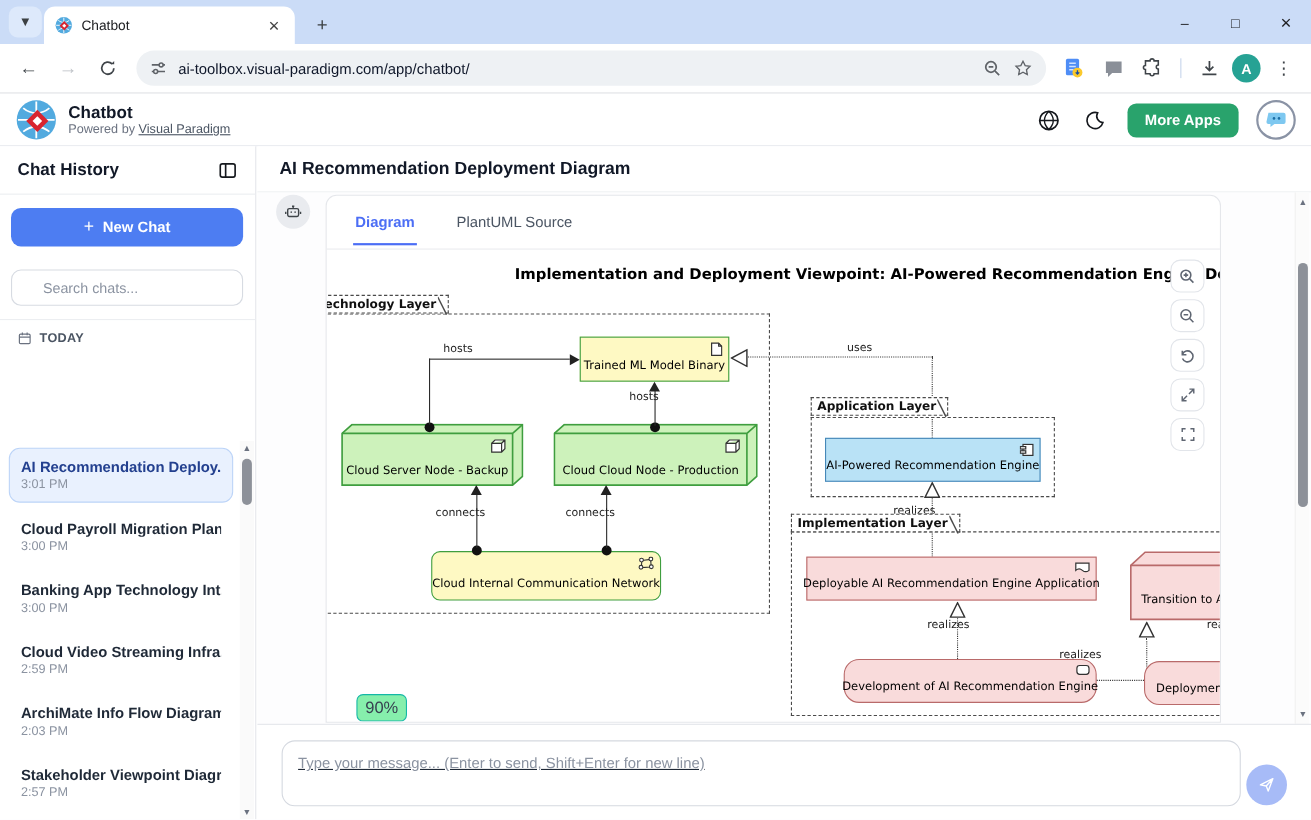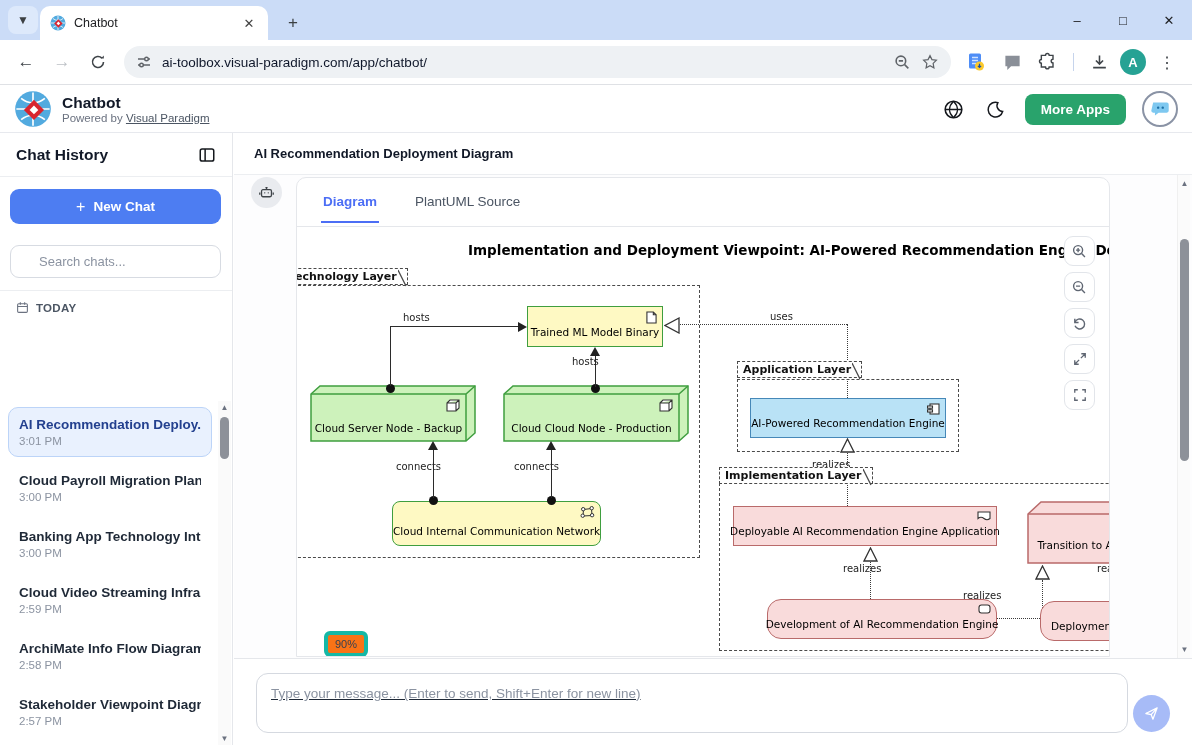--- a/index.html
+++ b/index.html
@@ -59,21 +59,21 @@
   .chat-item.selected .chat-title { color:#23408f; }
   .chat-time { font-size:11.5px; color:#8b93a1; }
   
   .sb-scroll { position:absolute; right:1px; top:268px; width:13px; bottom:0; background:#fafafa; }
   .sb-scroll .arr { position:absolute; left:0; width:13px; height:13px; display:flex; align-items:center; justify-content:center; color:#6b7280; font-size:8px; cursor:pointer; }
   .sb-scroll .thumb { position:absolute; left:2px; top:16px; width:9px; height:42px; background:#8d9199; border-radius:5px; cursor:pointer; }
 
   
   .main { position:absolute; left:234px; top:133px; width:958px; height:612px; background:#fff; }
   .page-title-bar { height:42px; border-bottom:1px solid #eceef1; display:flex; align-items:center; padding:0 20px; }
-  .page-title { font-size:13px; font-weight:bold; color:#111827; }
+  .page-title { font-size:16px; font-weight:bold; color:#111827; }
   .chat-area { position:absolute; left:0; top:42px; width:958px; height:483px; background:#fdfdfe; }
   .msg-avatar { position:absolute; left:17px; top:2px; width:31px; height:31px; border-radius:50%; background:#e9ebef; display:flex; align-items:center; justify-content:center; }
   .card { position:absolute; left:62px; top:2px; width:814px; height:480px; background:#fff; border:1px solid #e5e7eb; border-radius:10px 10px 0 0; overflow:hidden; }
   .tabs { height:49px; border-bottom:1px solid #e5e7eb; display:flex; align-items:center; padding:0 24px; gap:34px; }
   .tab { font-size:13.5px; padding:12px 2px 13px 2px; cursor:pointer; color:#4b5563; position:relative; }
   .tab.active { color:#4c6ef5; font-weight:bold; }
   .tab.active::after { content:""; position:absolute; left:0; right:0; bottom:-1px; height:2px; background:#4c6ef5; }
 
   
   .dg { position:absolute; left:0; top:49px; width:812px; height:430px; background:#fff; overflow:hidden; font-family:"DejaVu Sans",sans-serif; }
@@ -96,21 +96,21 @@
   .dh { position:absolute; height:0; border-top:1.5px dotted #3a3a3a; }
   .dv { position:absolute; width:0; border-left:1.5px dotted #3a3a3a; }
   .ball { position:absolute; width:9px; height:9px; background:#111; border-radius:50%; }
   .arr { position:absolute; width:0; height:0; }
   .arr.right { border-top:5px solid transparent; border-bottom:5px solid transparent; border-left:9px solid #222; }
   .arr.up { border-left:5px solid transparent; border-right:5px solid transparent; border-bottom:9px solid #222; }
   .tri { position:absolute; }
   .elabel { position:absolute; font-size:10px; color:#222; white-space:nowrap; }
   .dg-controls { position:absolute; right:14px; top:9px; display:flex; flex-direction:column; gap:6px; }
   .dg-btn { width:31px; height:30px; background:#fff; border:1px solid #e2e5ea; border-radius:9px; display:flex; align-items:center; justify-content:center; cursor:pointer; color:#5f6672; }
-  .zoom-badge { position:absolute; left:27px; top:404px; background:#f97316; border:4px solid #14b8a6; border-radius:6px; font-size:11px; color:#374151; padding:3px 7px; font-family:"Liberation Sans",sans-serif; }
+  .zoom-badge { position:absolute; left:27px; top:404px; background:#86efac; border:1px solid #14b8a6; border-radius:6px; font-size:15px; color:#374151; padding:3px 7px; font-family:"Liberation Sans",sans-serif; }
 
   
   .main-scroll { position:absolute; right:2px; top:42px; width:13px; height:483px; background:#fbfbfb; border-left:1px solid #f0f0f0; }
   .main-scroll .arr { position:absolute; left:0; width:13px; height:13px; display:flex; align-items:center; justify-content:center; color:#6b7280; font-size:8px; cursor:pointer; }
   .main-scroll .thumb { position:absolute; left:2px; top:64px; width:9px; height:222px; background:#8d9199; border-radius:5px; cursor:pointer; }
 
   
   .composer { position:absolute; left:0; bottom:0; width:958px; height:87px; background:#fff; border-top:1px solid #e5e7eb; }
   .composer textarea { position:absolute; left:22px; top:14px; width:872px; height:60px; border:1px solid #d5d9e0; border-radius:12px; resize:none; font-family:"Liberation Sans",sans-serif; font-size:13.5px; color:#1f2937; padding:12px 14px; outline:none;text-decoration:underline; }
   .composer textarea::placeholder { color:#8b93a1; }
@@ -269,21 +269,21 @@
       <div class="chat-time">3:00 PM</div>
     </div>
 
     <div class="chat-item">
       <div class="chat-title">Cloud Video Streaming Infra...</div>
       <div class="chat-time">2:59 PM</div>
     </div>
 
     <div class="chat-item">
       <div class="chat-title">ArchiMate Info Flow Diagram</div>
-      <div class="chat-time">2:58 PM</div>
+      <div class="chat-time">2:03 PM</div>
     </div>
 
     <div class="chat-item">
       <div class="chat-title">Stakeholder Viewpoint Diagr...</div>
       <div class="chat-time">2:57 PM</div>
     </div>
 
     <div class="chat-item">
       
       

